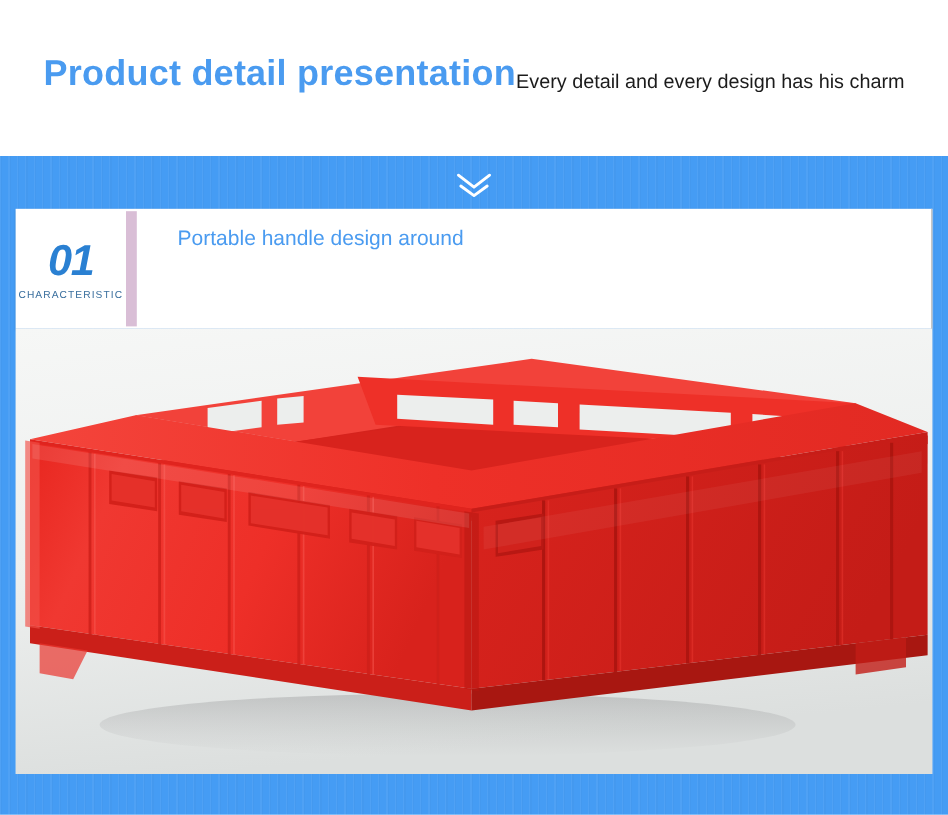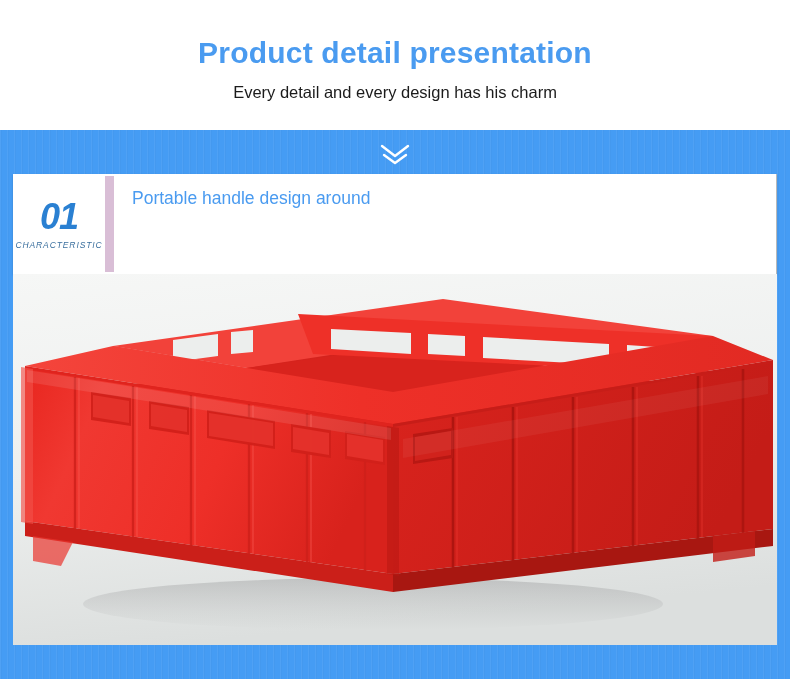--- a/index.html
+++ b/index.html
@@ -9,21 +9,21 @@
     font-family:"Liberation Sans", sans-serif;
     overflow:hidden;
     position:relative;
   }
 
   
   .header{
     height:130px;
     background:#ffffff;
     display:flex;
-    flex-direction:column;
+    flex-direction:row;
     align-items:center;
     justify-content:center;
     box-sizing:border-box;
     padding-top:7px;
   }
   .header-title{
     font-size:30px;
     font-weight:bold;
     color:#4a9bf0;
     letter-spacing:0.2px;
@@ -87,36 +87,36 @@
   .num-big{
     font-size:36px;
     font-weight:bold;
     font-style:italic;
     color:#2a80d2;
     line-height:1;
     letter-spacing:-1px;
   }
   .num-label{
     font-size:8.5px;
-    font-style:italic;
     color:#3a6f9e;
     letter-spacing:0.9px;
     margin-top:5px;
     white-space:nowrap;
   }
   .card-divider{
     width:9px;
     flex:0 0 9px;
     background:#d9bed6;
     margin:2px 0 2px 0;
   }
   .card-text{
     flex:1 1 auto;
     padding:14px 16px 0 18px;
     box-sizing:border-box;
+    margin-left:16px;
   }
   .card-heading{
     font-size:17.5px;
     color:#4a9bf0;
     font-weight:normal;
     line-height:1.2;
     margin:0 0 18px 0;
   }
   .card-desc{
     font-size:11.5px;

